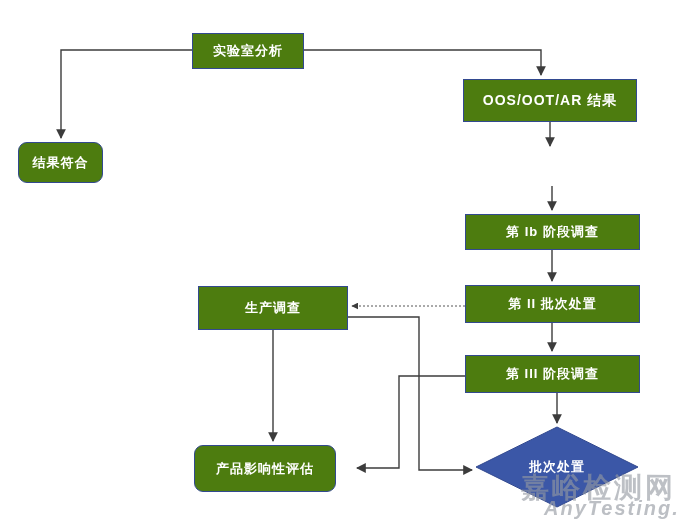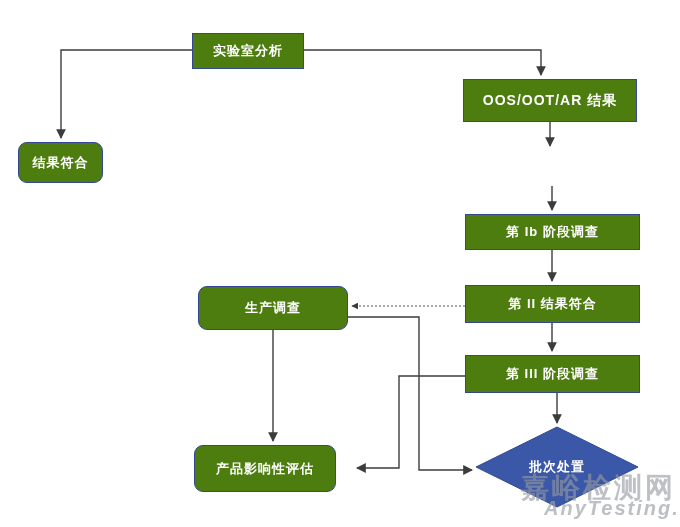--- a/index.html
+++ b/index.html
@@ -35,21 +35,21 @@
     box-sizing: border-box;
   }
   .rounded { border-radius: 9px; }
   .node-lab        { left:192px; top:33px;  width:112px; height:36px; }
   .node-conform    { left:18px;  top:142px; width:85px;  height:41px; }
   .node-oos        { left:463px; top:79px;  width:174px; height:43px; font-size:14px; }
   .node-ia         { left:465px; top:150px; width:175px; height:36px; }
   .node-ib         { left:465px; top:214px; width:175px; height:36px; }
   .node-ii         { left:465px; top:285px; width:175px; height:38px; }
   .node-iii        { left:465px; top:355px; width:175px; height:38px; }
-  .node-production { left:198px; top:286px; width:150px; height:44px;border-radius:9px; }
+  .node-production { left:198px; top:286px; width:150px; height:44px; }
   .node-impact     { left:194px; top:445px; width:142px; height:47px; }
   .diamond-label {
     position: absolute;
     left: 497px; top: 458px; width: 120px;
     color: #ffffff;
     font-weight: bold;
     font-size: 13px;
     letter-spacing: 1px;
     text-align: center;
   }
@@ -104,21 +104,21 @@
 
   <div class="node node-lab">实验室分析</div>
 
   <div class="node node-oos">OOS/OOT/AR 结果</div>
 
   <div class="node rounded node-conform">结果符合</div>
 
 
   <div class="node node-ib">第 Ib 阶段调查</div>
 
-  <div class="node node-ii">第 II 结果符合</div>
+  <div class="node node-ii">第 II 批次处置</div>
 
   <div class="node node-iii">第 III 阶段调查</div>
 
   <div class="node node-production">生产调查</div>
 
   <div class="node rounded node-impact">产品影响性评估</div>
 
   <div class="diamond-label">批次处置</div>
 
   <div class="watermark-name">嘉峪检测网</div>

